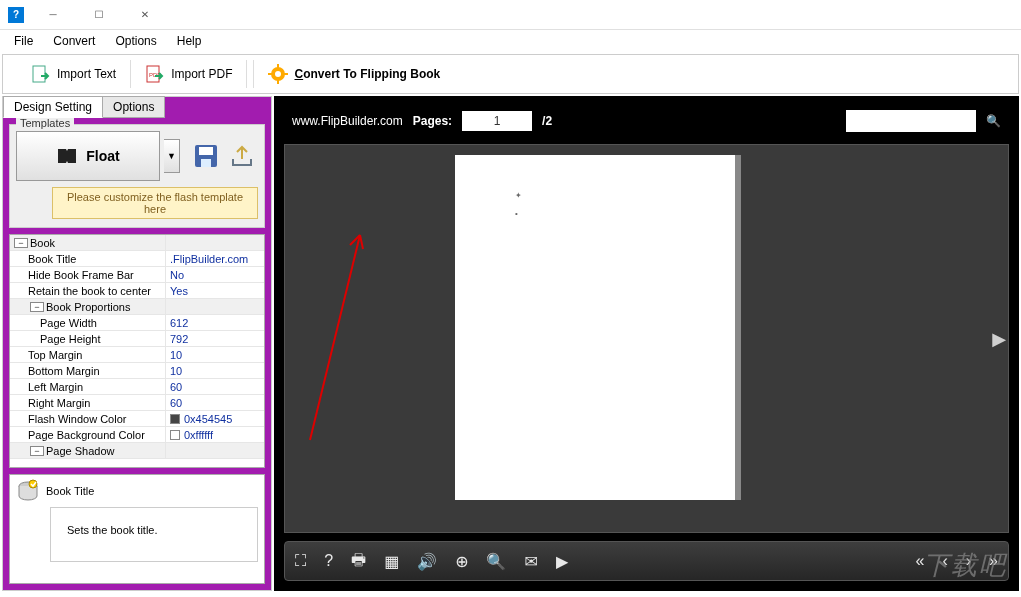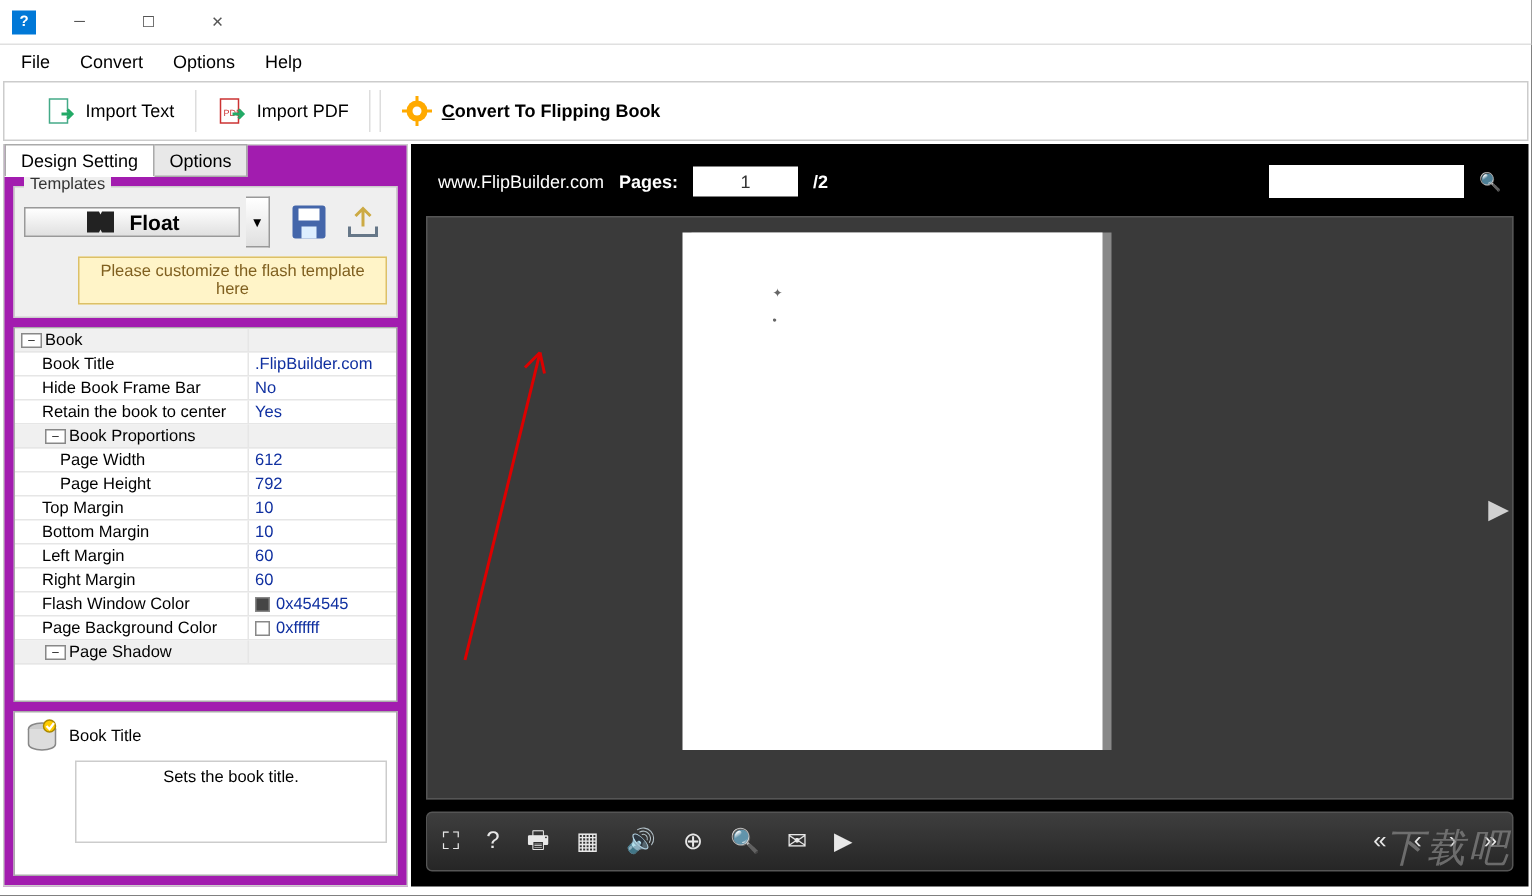--- a/index.html
+++ b/index.html
@@ -27,40 +27,40 @@
 
 
 .leftpanel { width: 270px; border: 1px solid #ccc; margin: 0 2px 2px 2px; display: flex; flex-direction: column; background:#a21caf;}
 .tabstrip { display: flex; margin-top:-1px; }
 .tab { font-size: 12px; padding: 3px 10px; border: 1px solid #aaa; background: #e8e8e8; margin-right:-1px;}
 .tab.active { background: #fff; border-bottom-color: #fff; z-index:1; }
 
 .templatesbox { border: 1px solid #ccc; margin: 6px; padding: 6px 6px 8px 6px; background:#efefef; position:relative;}
 .templatesbox .legend { position:absolute; top:-8px; left:6px; background:#efefef; padding:0 4px; font-size:11px; color:#333;}
 .tpl-row { display:flex; gap:4px; align-items:center; justify-content:space-between;}
-.floatbtn { flex:1; height:20px; border:1px solid #999; background: linear-gradient(#fff,#e0e0e0); display:flex; align-items:center; justify-content:center; gap:8px; font-weight:bold; font-size:14px; }
+.floatbtn { flex:1; height:50px; border:1px solid #999; background: linear-gradient(#fff,#e0e0e0); display:flex; align-items:center; justify-content:center; gap:8px; font-weight:bold; font-size:14px; }
 .dropbtn { width:16px; height:34px; border:1px solid #999; border-left:none; background: linear-gradient(#fff,#e0e0e0); display:flex; align-items:center; justify-content:center; font-size:9px;}
 .iconbtn-group { display:flex; gap:4px; margin-left:6px;}
 .iconbtn { width:32px; height:34px; display:flex; align-items:center; justify-content:center; }
 .customize-note { margin-top:6px; background:#fff4c8; border:1px solid #dcc068; color:#806020; font-size:11px; padding:3px; text-align:center;margin-left:36px; }
 
 .propgrid-wrap { flex:1; position:relative; overflow:hidden; margin:0 6px;}
 .propgrid { position:absolute; inset:0; overflow-y:auto; background:#fff; border:1px solid #aaa; font-size:11px; }
 .pg-row { display:flex; border-bottom:1px solid #e6e6e6; height:16px; align-items:center;}
 .pg-row .expand { width:14px; text-align:center; color:#333; border:1px solid #888; height:10px; line-height:8px; margin:0 2px; font-size:9px; background:#fff;}
 .pg-row.header { background:#f0f0f0; font-weight:normal;}
 .pg-key { width:155px; padding-left:2px; display:flex; align-items:center; overflow:hidden; white-space:nowrap;}
 .pg-val { flex:1; color:#1030a0; padding-left:4px; border-left:1px solid #e6e6e6; height:100%; display:flex; align-items:center; gap:4px;}
 .pg-val .swatch { width:10px; height:10px; border:1px solid #888; }
 .indent1 { padding-left:18px;}
 .indent2 { padding-left:30px;}
 
 .helpbox { height:110px; margin:6px; border:1px solid #aaa; background:#fff; display:flex; flex-direction:column;}
 .helpbox-hd { display:flex; align-items:center; gap:6px; padding:4px 6px; font-size:11px;}
-.helpbox-body { flex:1; margin:0 6px 21px 40px; border:1px solid #ccc; padding:4px; font-size:11px;text-align:center;}
+.helpbox-body { flex:1; margin:0 6px 21px 40px; border:1px solid #ccc; padding:16px; font-size:11px;}
 .disk-icon { width:24px; height:24px; }
 
 
 .rightpanel { flex:1; margin:0 2px 2px 0; display:flex;}
 .preview { flex:1; background:#000; padding:10px; display:flex; flex-direction:column; gap:8px; position:relative;}
 .pv-top { height:30px; display:flex; align-items:center; gap:10px; color:#fff; font-size:12px; padding: 0 8px;}
 .pv-top .pagenum { width:70px; height:20px; background:#fff; color:#333; text-align:center; font-size:12px; border:none;}
 .pv-top .search { width:130px; height:22px; background:#fff; border:none; margin-left:auto;}
 .pv-canvas { flex:1; background:#3a3a3a; position:relative; border:1px solid #555;}
 .page { position:absolute; top:10px; left:170px; width:280px; height:345px; background:#fff; box-shadow: 6px 0 0 #888;}

